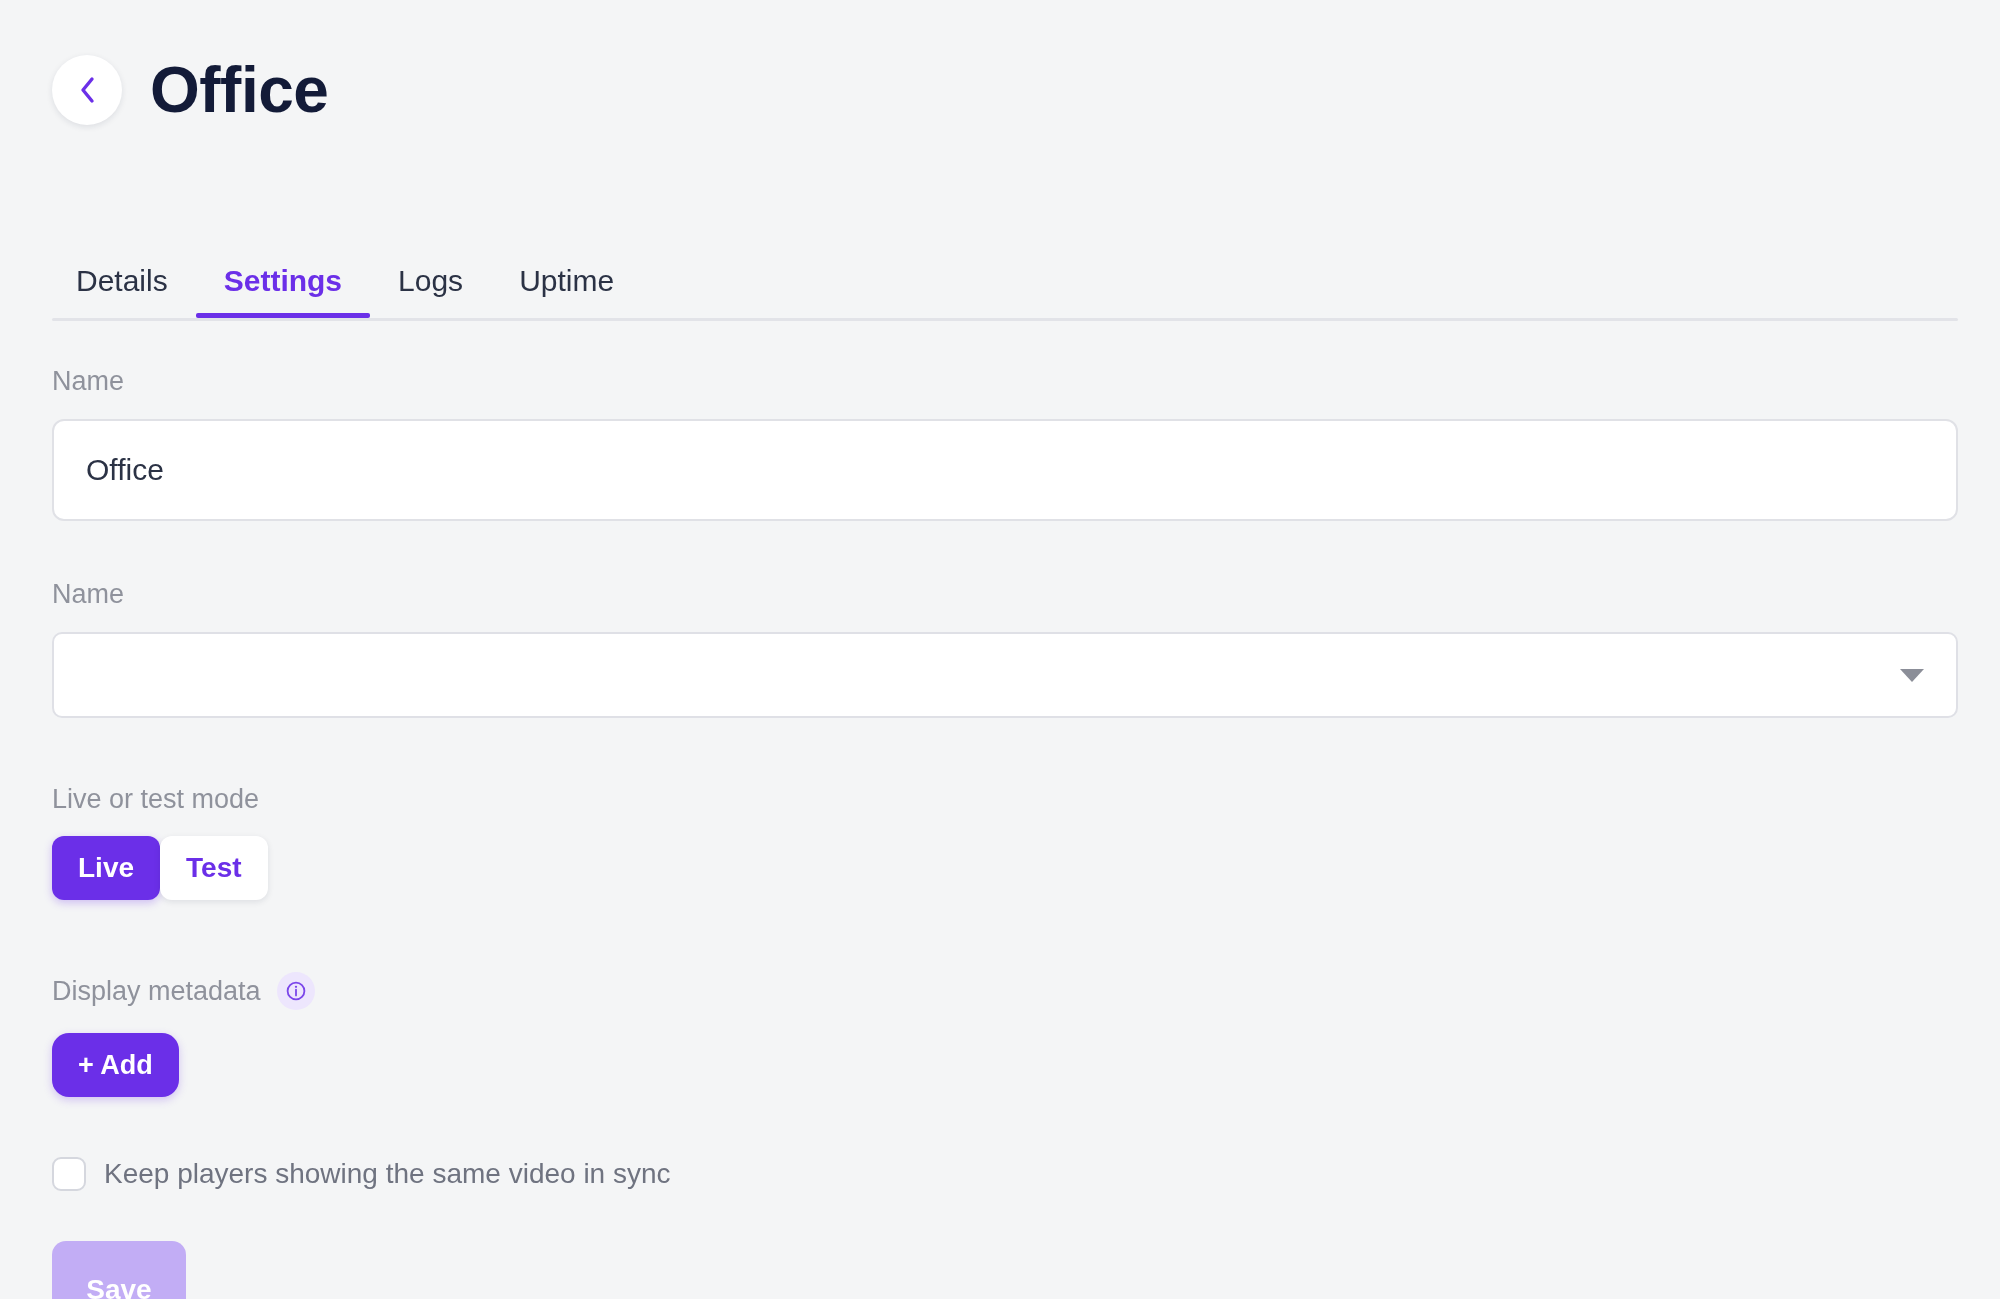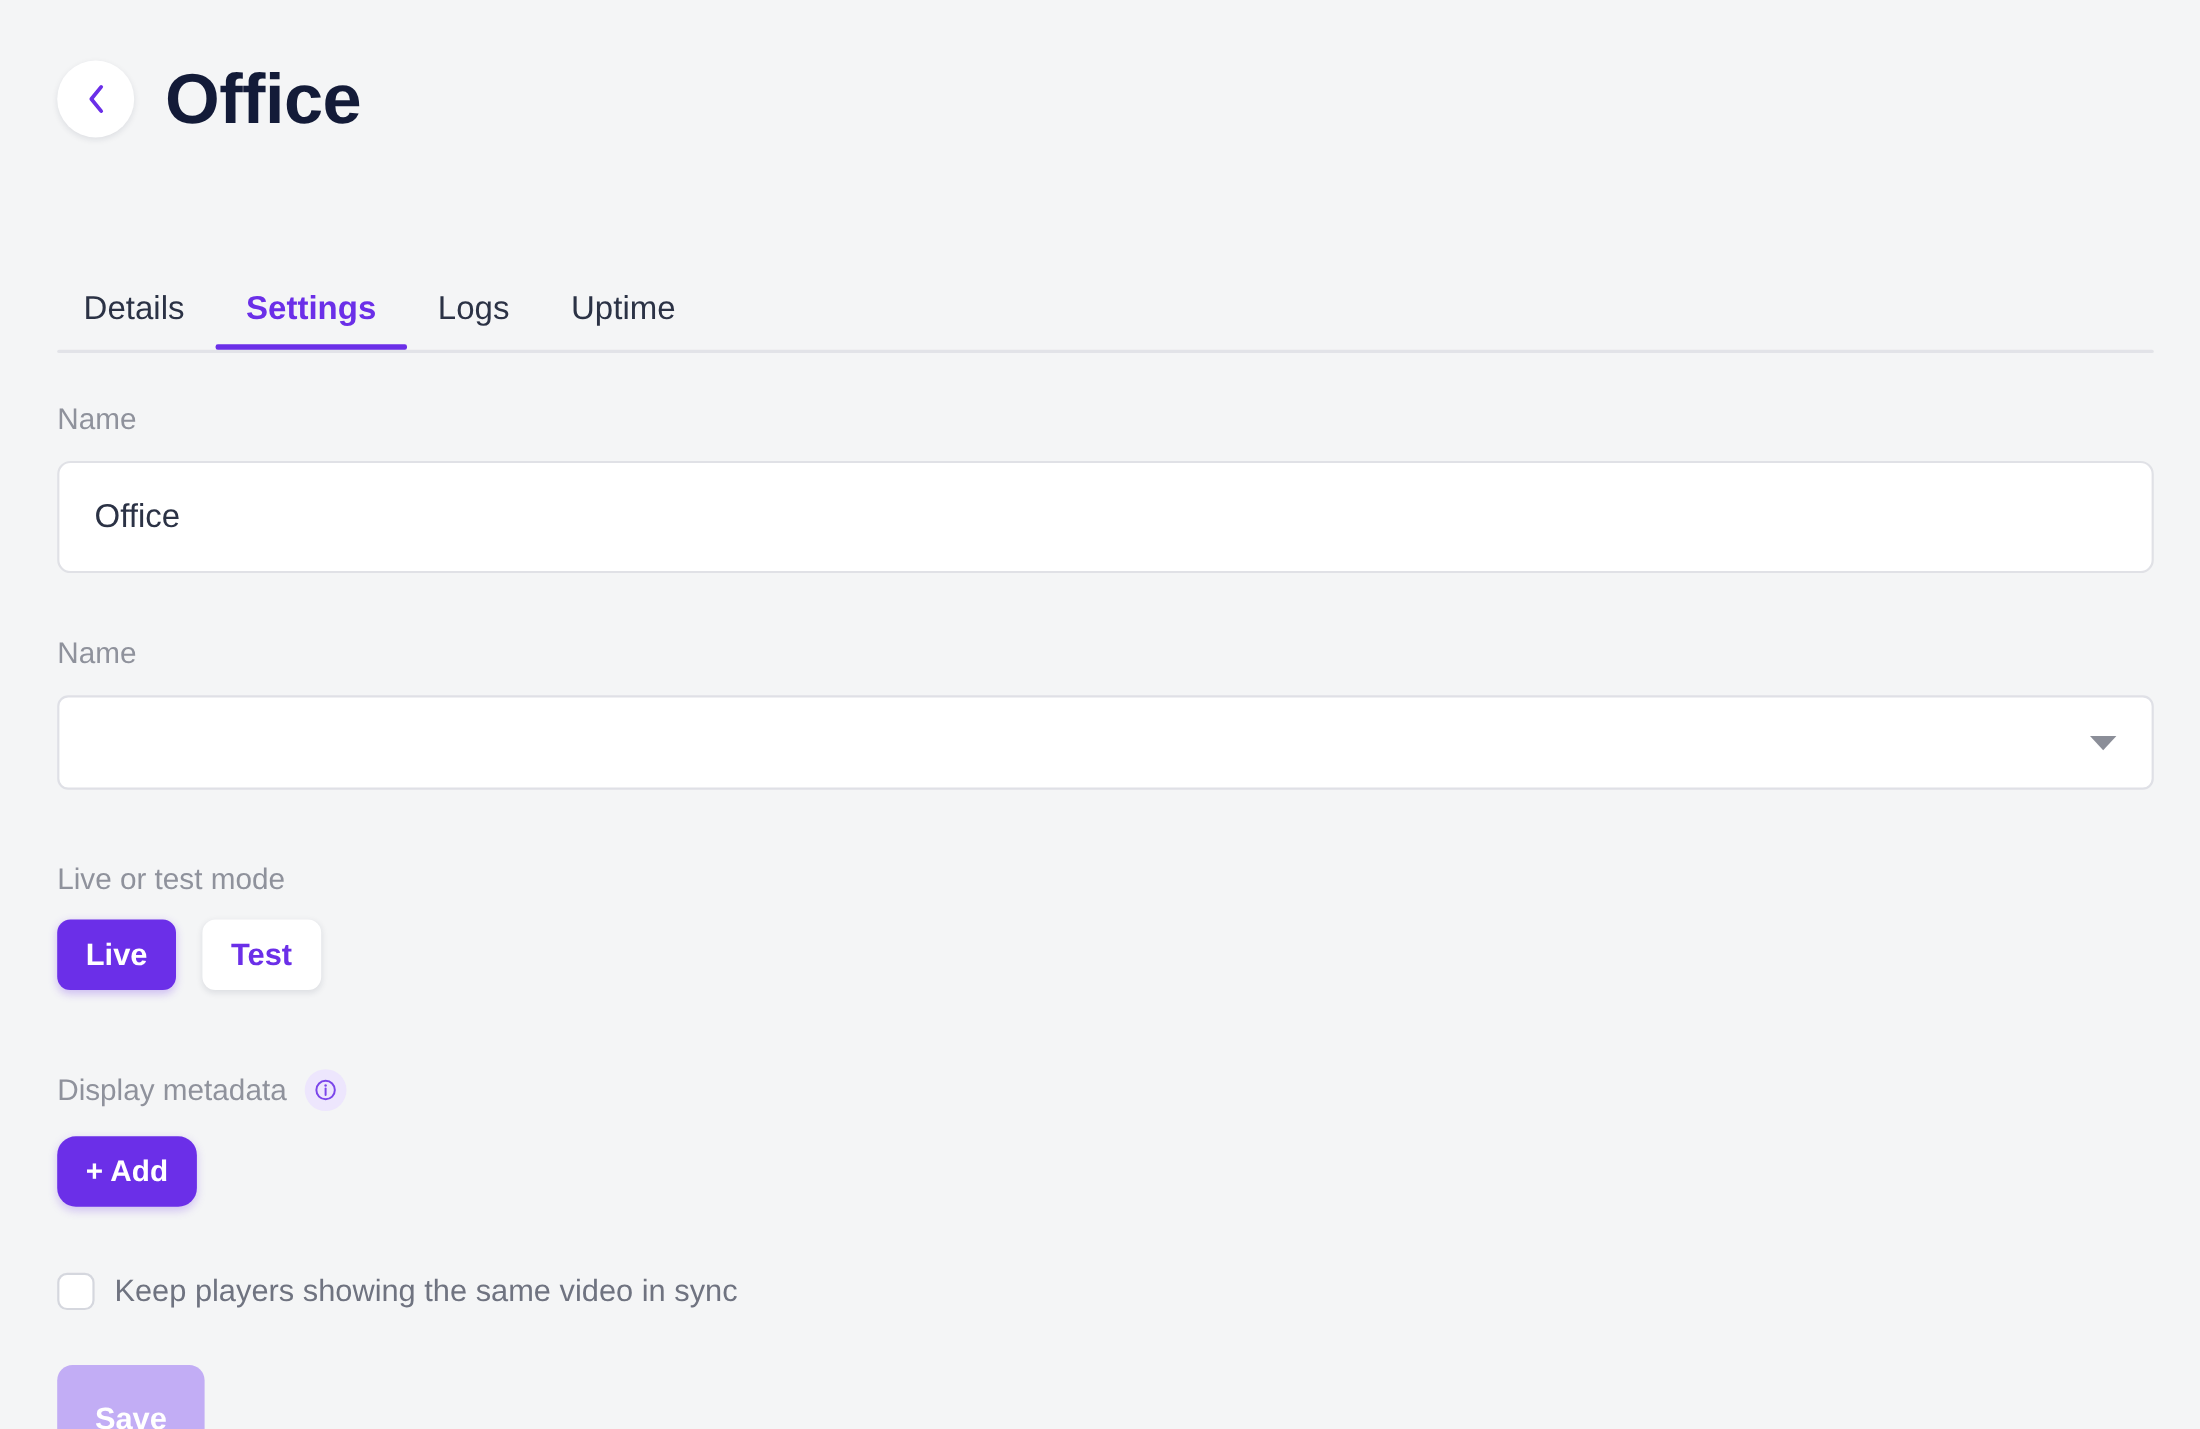--- a/index.html
+++ b/index.html
@@ -166,21 +166,21 @@
     border-top: 13px solid #8b8e98;
     margin-right: 4px;
   }
 
   .gap-tags { margin-top: 60px; }
   .gap-mode { margin-top: 68px; }
 
   
   .mode-buttons {
     display: flex;
-    gap: 24px;
+    gap: 0;
     margin-top: 23px;
   }
 
   .mode-btn {
     border: none;
     border-radius: 12px;
     font-family: inherit;
     font-size: 28px;
     font-weight: bold;
     cursor: pointer;

